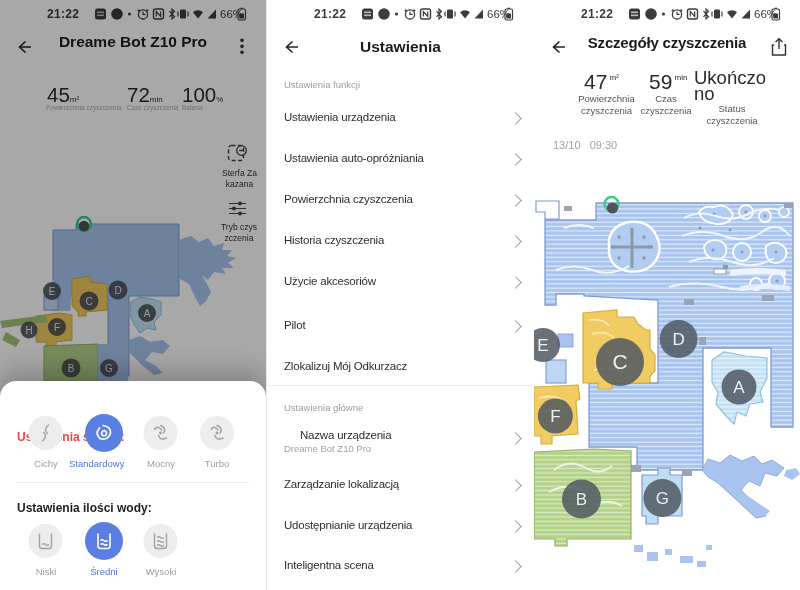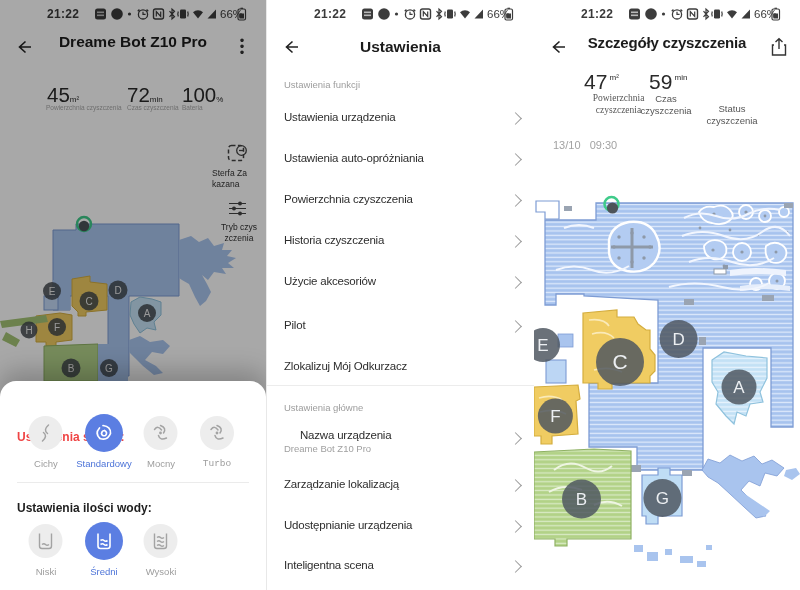--- a/index.html
+++ b/index.html
@@ -70,21 +70,21 @@
   <div class="abs" style="left:182px;top:83px;font-size:20.5px;color:#2a2a2a;">100<span style="font-size:8px;">%</span></div>
   <div class="abs" style="left:46px;top:104px;font-size:6.5px;color:#a9a9a9;">Powierzchnia czyszczenia</div>
   <div class="abs" style="left:127px;top:104px;font-size:6.5px;color:#a9a9a9;">Czas czyszczenia</div>
   <div class="abs" style="left:182px;top:104px;font-size:6.5px;color:#a9a9a9;">Bateria</div>
 
   <svg class="abs" style="left:227px;top:144px;" width="21" height="21" viewBox="0 0 21 21">
       <rect x="1.5" y="1.5" width="15" height="15" rx="3" fill="none" stroke="#444" stroke-width="1.5" stroke-dasharray="4 2.4"></rect>
       <circle cx="14.5" cy="6.5" r="4.8" fill="none" stroke="#444" stroke-width="1.3"></circle>
       <path d="M12 6.5 h5" stroke="#444" stroke-width="1.3"></path>
     </svg>
-  <div class="abs" style="left:212px;top:168px;width:55px;text-align:left;font-size:8.5px;color:#333;line-height:1.35;">Sterfa Za<br>kazana</div>
+  <div class="abs" style="left:212px;top:168px;width:55px;text-align:center;font-size:8.5px;color:#333;line-height:1.35;">Sterfa Za<br>kazana</div>
 
   <svg class="abs" style="left:228px;top:199px;" width="19" height="19" viewBox="0 0 19 19">
       <path d="M1 4.5 h17 M1 9.5 h17 M1 14.5 h17" stroke="#444" stroke-width="1.2"></path>
       <circle cx="12" cy="4.5" r="2" fill="#444"></circle>
       <circle cx="6" cy="9.5" r="2" fill="#444"></circle>
       <circle cx="12" cy="14.5" r="2" fill="#444"></circle>
     </svg>
   <div class="abs" style="left:210px;top:222px;width:58px;text-align:center;font-size:8.5px;color:#333;line-height:1.35;">Tryb czys<br>zczenia</div>
 
   <svg class="abs" style="left:0;top:185px;" width="266" height="200" viewBox="0 185 266 200">
@@ -157,23 +157,23 @@
       <g stroke="#a3a3a3" fill="none" stroke-width="1.5" stroke-linecap="round">
         <path d="M160.5 11.5 Q167 14 163.5 19 M166.5 24 Q160 27 158.5 21.5 M154.5 15.5 Q158 11 161.5 16"></path>
           <circle cx="160.5" cy="19" r="1.4" fill="#a3a3a3" stroke="none"></circle>
       </g>
       <g stroke="#a3a3a3" fill="none" stroke-width="1.5" stroke-linecap="round">
         <path d="M217 11.5 Q223.5 14 220 19 M223 24 Q216.5 27 215 21.5 M211 15.5 Q214.5 11 218 16"></path>
           <circle cx="217" cy="19" r="1.4" fill="#a3a3a3" stroke="none"></circle>
       </g>
     </svg>
     <div class="abs" style="left:21px;top:77px;width:50px;text-align:center;font-size:9.5px;color:#9d9d9d;">Cichy</div>
-    <div class="abs" style="left:69px;top:77px;width:70px;text-align:center;font-size:9.5px;color:#4d74d8;">Standardowy</div>
+    <div class="abs" style="left:69px;top:77px;width:70px;text-align:left;font-size:9.5px;color:#4d74d8;">Standardowy</div>
     <div class="abs" style="left:136px;top:77px;width:50px;text-align:center;font-size:9.5px;color:#9d9d9d;">Mocny</div>
-    <div class="abs" style="left:192px;top:77px;width:50px;text-align:center;font-size:9.5px;color:#9d9d9d;font-family:Liberation Mono, monospace;">Turbo</div>
+    <div class="abs" style="left:192px;top:77px;width:50px;text-align:center;font-size:9.5px;color:#9d9d9d;">Turbo</div>
 
     <div class="abs" style="left:17px;top:101px;width:232px;height:1px;background:#ebebeb;"></div>
 
     <div class="abs" style="left:17px;top:120px;font-size:12px;font-weight:bold;color:#1e1e1e;">Ustawienia ilości wody:</div>
 
     <svg class="abs" style="left:0;top:141px;" width="266" height="40" viewBox="0 0 266 40">
       <circle cx="45.5" cy="19" r="17" fill="#ededed"></circle>
       <circle cx="104" cy="19" r="19" fill="#5b7ee2"></circle>
       <circle cx="160.5" cy="19" r="17" fill="#ededed"></circle>
       <g stroke="#a3a3a3" fill="none" stroke-width="1.4">
@@ -257,23 +257,24 @@
     </svg>
 
   <div class="hdr-title" style="top:34px;font-size:15px;letter-spacing:-0.2px;">Szczegóły czyszczenia</div>
 
   <svg class="abs" style="left:236px;top:37px;" width="18" height="20" viewBox="0 0 18 20">
       <path d="M4 8 H2.5 V18 H15.5 V8 H14" stroke="#333" stroke-width="1.4" fill="none"></path>
       <path d="M9 12 V2 M5.5 5 L9 1.7 L12.5 5" stroke="#333" stroke-width="1.4" fill="none"></path>
     </svg>
 
   <div class="abs" style="left:50px;top:70px;font-size:21px;color:#2a2a2a;">47<span style="font-size:8px;vertical-align:9px;"> m²</span></div>
-  <div class="abs" style="left:32px;top:93px;width:105px;text-align:center;font-size:9.5px;color:#555;line-height:1.25;font-family:Liberation Serif, serif;">Powierzchnia<br>czyszczenia</div>
+  <div class="abs" style="left:20px;top:93px;width:105px;text-align:center;font-size:9.5px;color:#555;line-height:1.25;">Powierzchnia<br>czyszczenia</div>
   <div class="abs" style="left:115px;top:70px;font-size:21px;color:#2a2a2a;">59<span style="font-size:8px;vertical-align:9px;"> min</span></div>
   <div class="abs" style="left:97px;top:93px;width:70px;text-align:center;font-size:9.5px;color:#555;line-height:1.25;">Czas<br>czyszczenia</div>
+  <div class="abs" style="left:160px;top:70px;width:78px;font-size:18.5px;color:#2b2b2b;line-height:15.8px;">Ukończo<br>no</div>
   <div class="abs" style="left:165px;top:103px;width:66px;text-align:center;font-size:9.5px;color:#555;line-height:1.25;">Status<br>czyszczenia</div>
 
   <div class="abs" style="left:19px;top:139px;font-size:11px;color:#a2a2a2;">13/10&nbsp;&nbsp;&nbsp;09:30</div>
 
   <svg class="abs" style="left:0;top:185px;" width="266" height="405" viewBox="0 185 266 405">
     <defs>
       <pattern id="pb" width="4" height="4.4" patternUnits="userSpaceOnUse">
           <rect width="4" height="4.4" fill="#a7c3ee"></rect>
           <rect y="1.5" width="4" height="1.3" fill="#dde9fb"></rect>
         </pattern>

